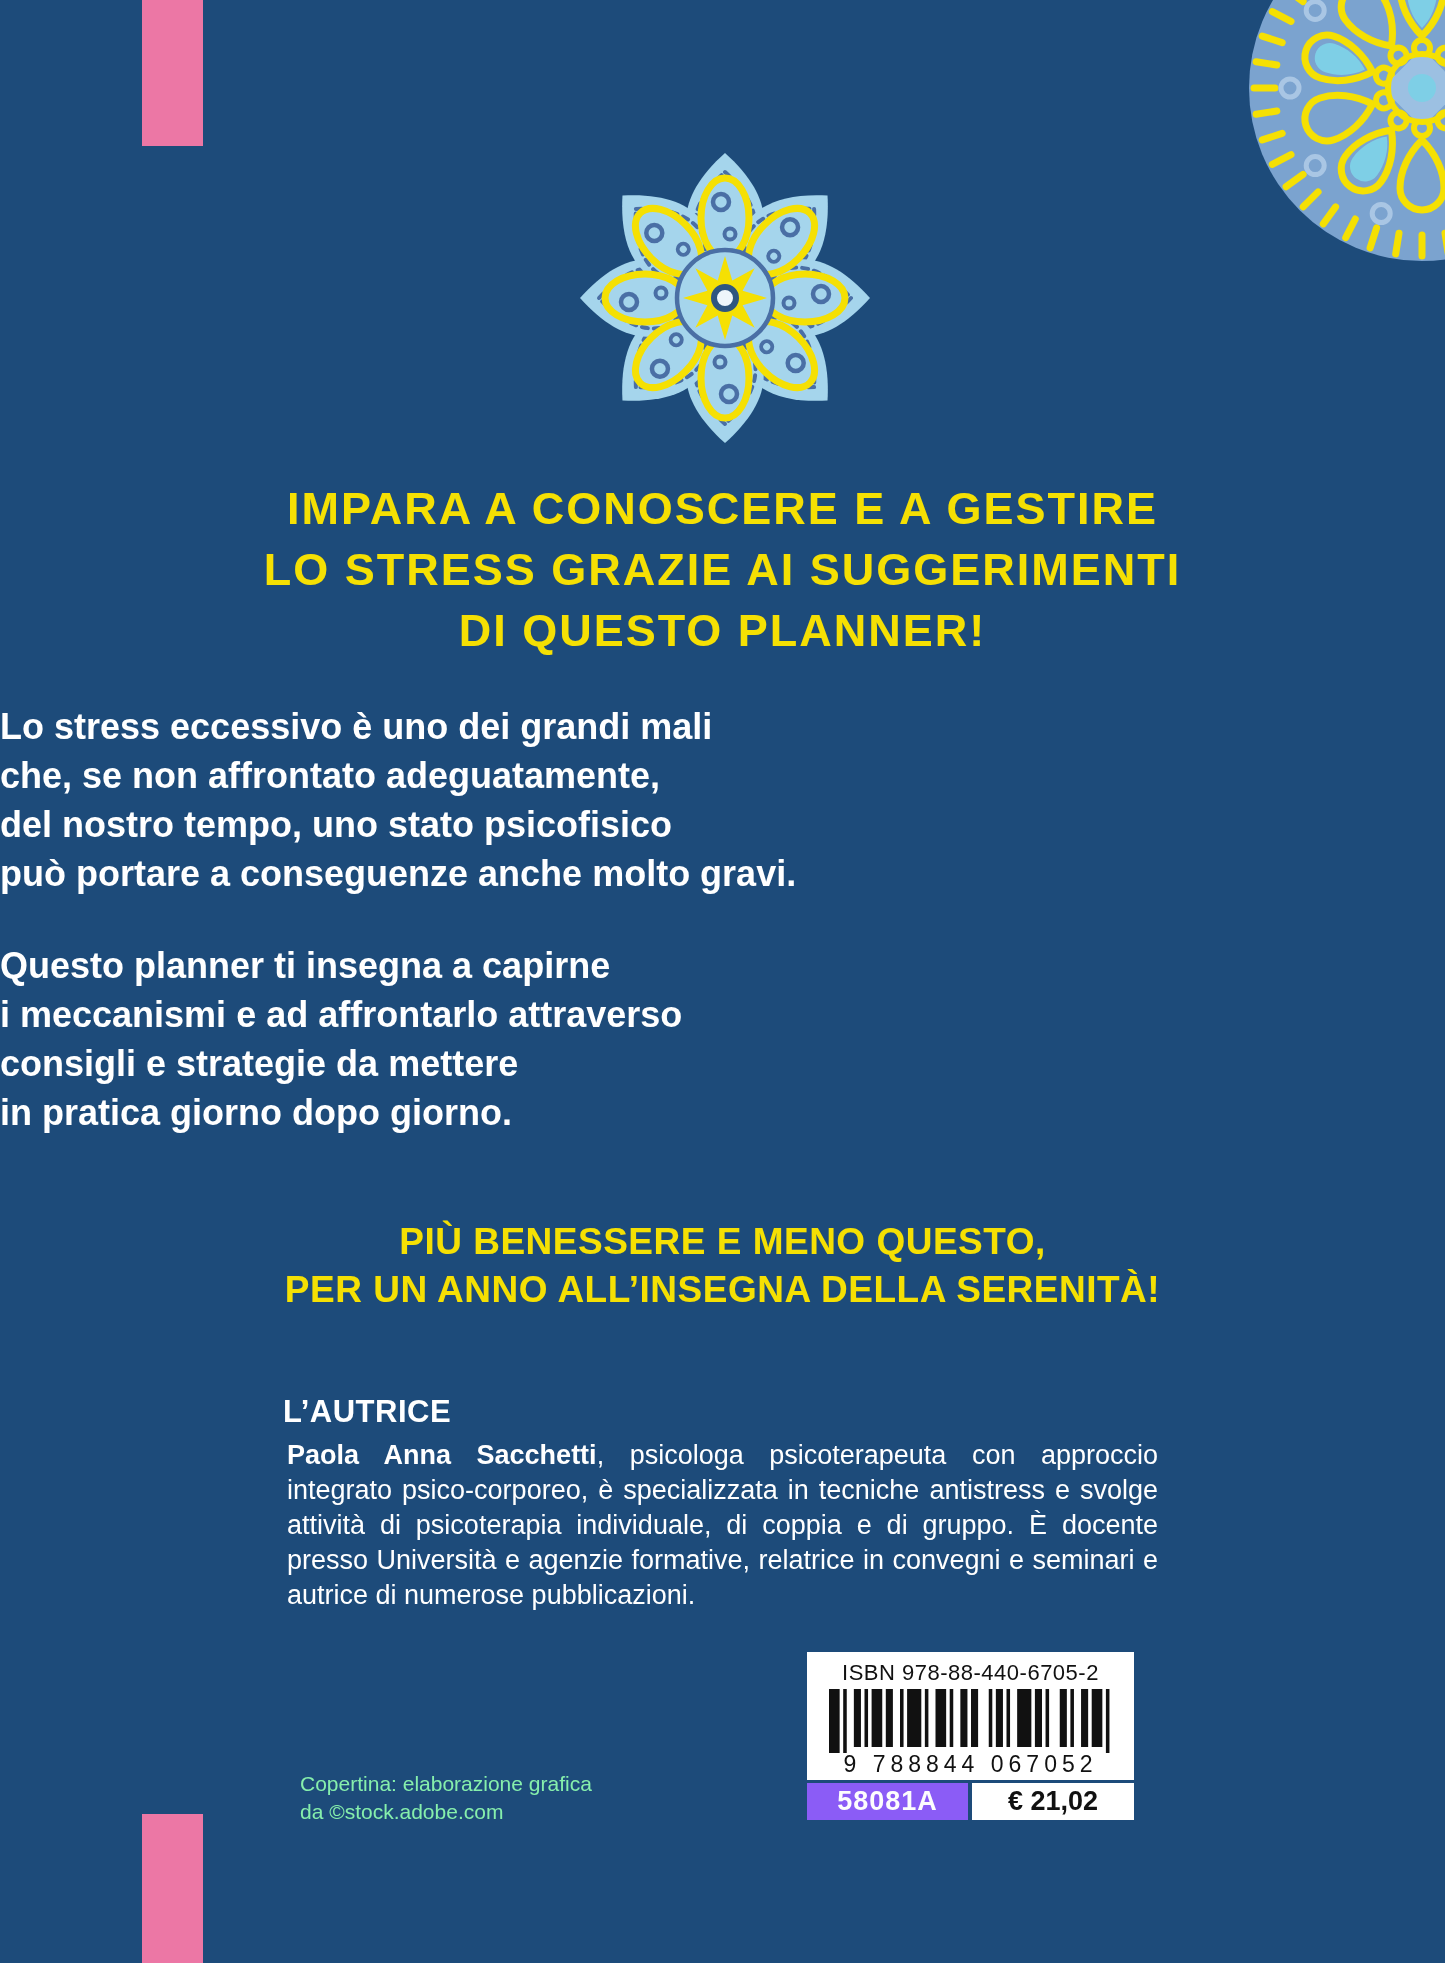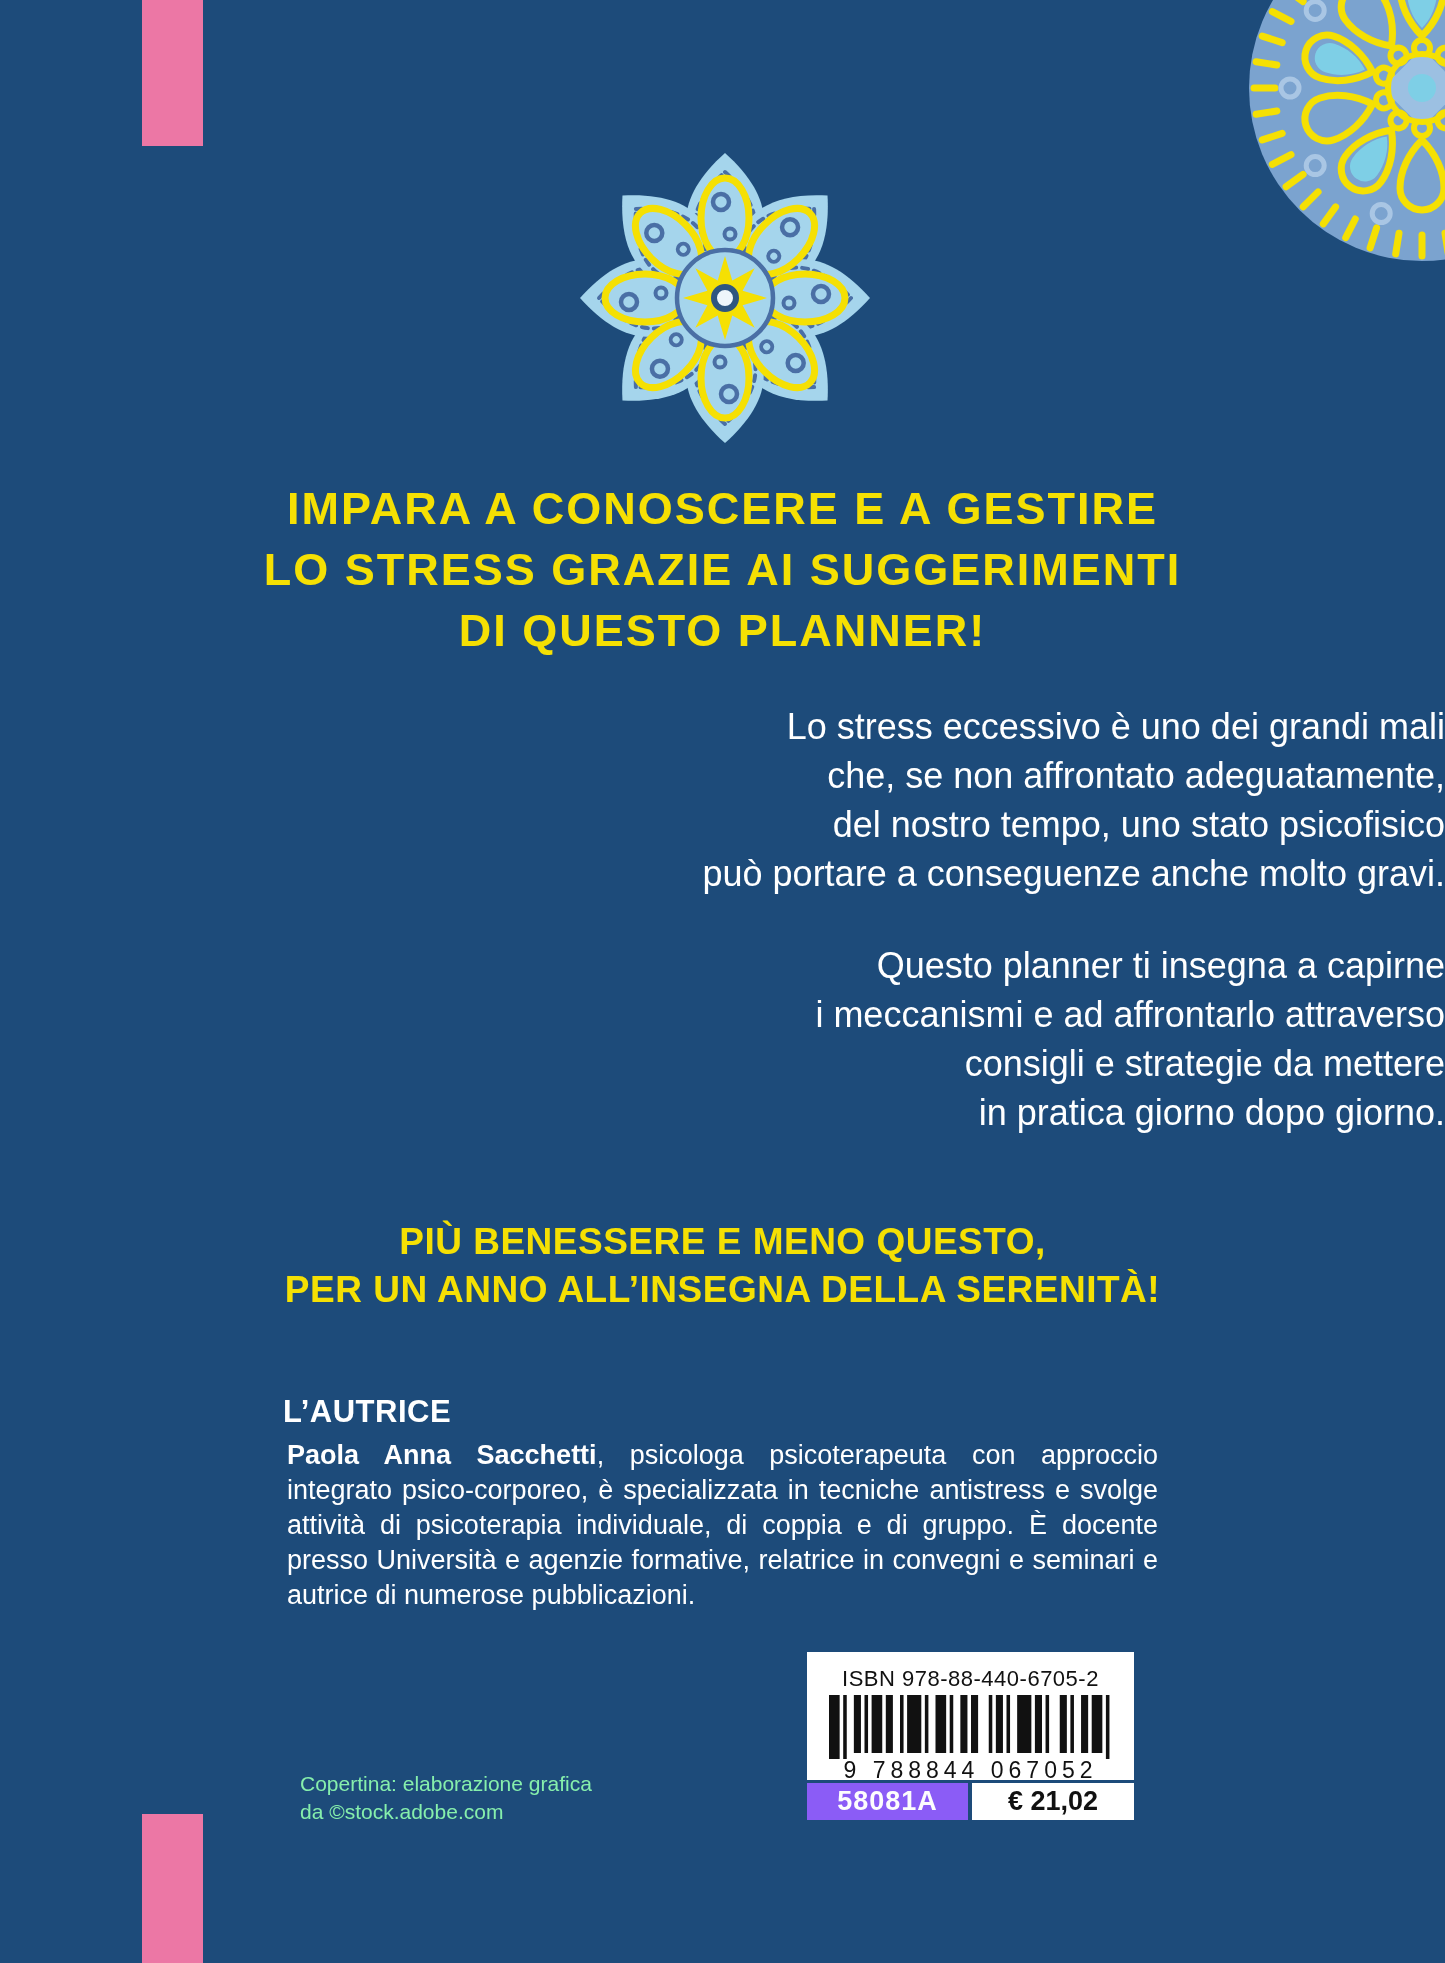--- a/index.html
+++ b/index.html
@@ -16,35 +16,35 @@
   .tab.bottom{top:1814px;height:149px;}
 
   
   .flower{position:absolute;left:575px;top:148px;width:300px;height:300px;}
   .corner{position:absolute;left:1242px;top:-92px;width:360px;height:360px;}
 
   
   .headline{position:absolute;top:478px;left:0;width:1445px;text-align:center;
     color:#f5e003;font-weight:700;font-size:45px;line-height:61px;letter-spacing:2px;}
   
-  .para{position:absolute;left:0;width:1445px;text-align:right;color:#ffffff;
-    font-size:36px;line-height:49px;font-weight:400;}
+  .para{position:absolute;left:0;width:1445px;text-align:left;color:#ffffff;
+    font-size:36px;line-height:49px;font-weight:700;}
   .para.intro{top:702px;}
   .para.description{top:941px;}
   
   .tagline{position:absolute;top:1218px;left:0;width:1445px;text-align:center;
     color:#f5e003;font-weight:700;font-size:37px;line-height:48px;letter-spacing:.5px;}
   
   .author{position:absolute;left:283px;top:1394px;width:879px;color:#ffffff;}
   .author h3{margin:0 0 8px 0;font-size:31px;font-weight:700;letter-spacing:.5px;}
   .author p{margin:4px;font-size:27px;line-height:35px;text-align:justify;}
   .author p b{font-weight:700;}
   
   .barcode{position:absolute;left:807px;top:1652px;width:327px;}
-  .isbn-box{width:327px;height:128px;background:#ffffff;text-align:center;box-sizing:border-box;padding-top:14px;}
+  .isbn-box{width:327px;height:128px;background:#ffffff;text-align:center;box-sizing:border-box;padding-top:8px;}
   .isbn-label{font-size:22px;color:#111;letter-spacing:.5px;}
   .bars{display:block;margin:3px auto 0;}
   .digits{font-size:23px;color:#111;letter-spacing:5px;margin-top:-2px;}
   .chips{display:flex;margin-top:3px;height:37px;}
   .chip-code{width:161px;background:#8b5cf6;color:#fdfdfd;font-weight:700;font-size:27px;
     display:flex;align-items:center;justify-content:center;letter-spacing:1px;}
   .chip-gap{width:4px;}
   .chip-price{flex:1;background:#ffffff;color:#111;font-weight:700;font-size:27px;
     display:flex;align-items:center;justify-content:center;}
   

